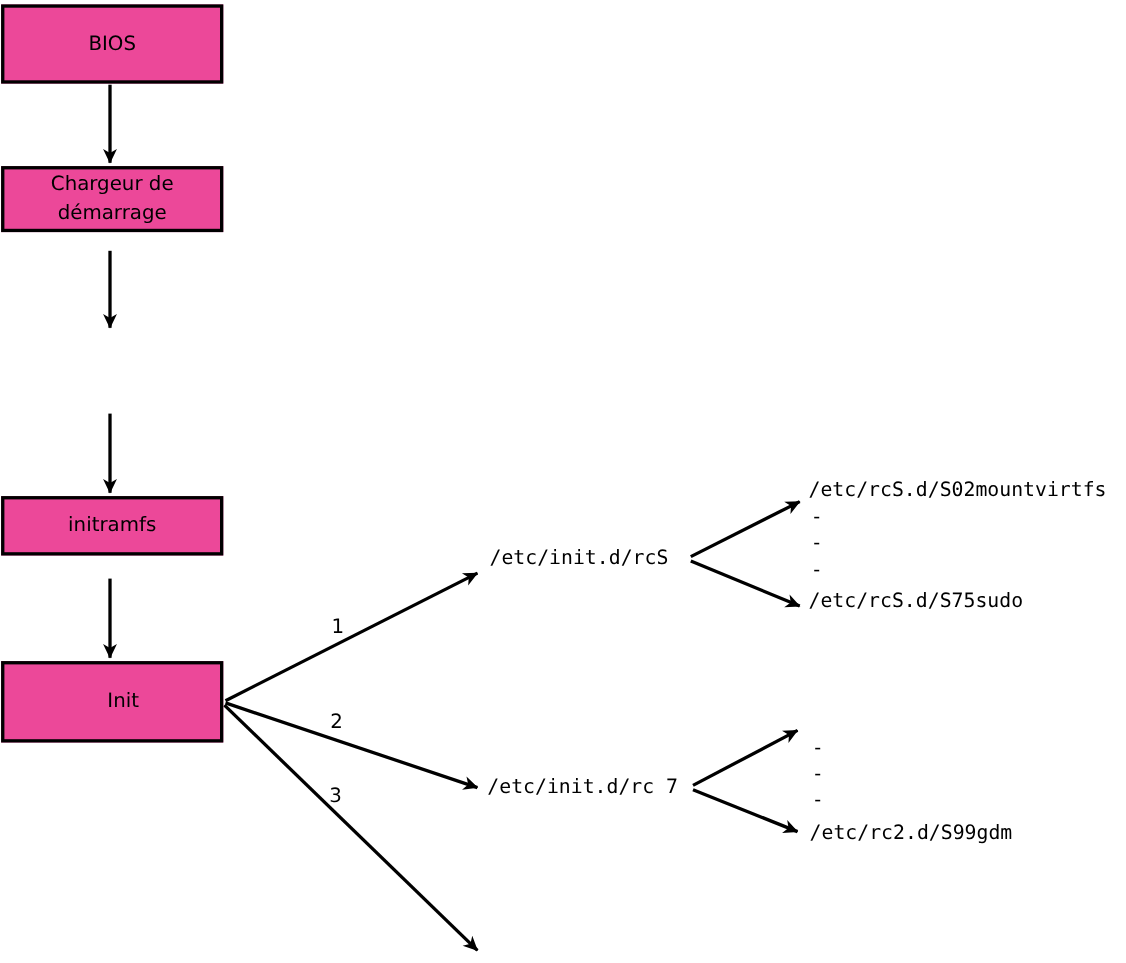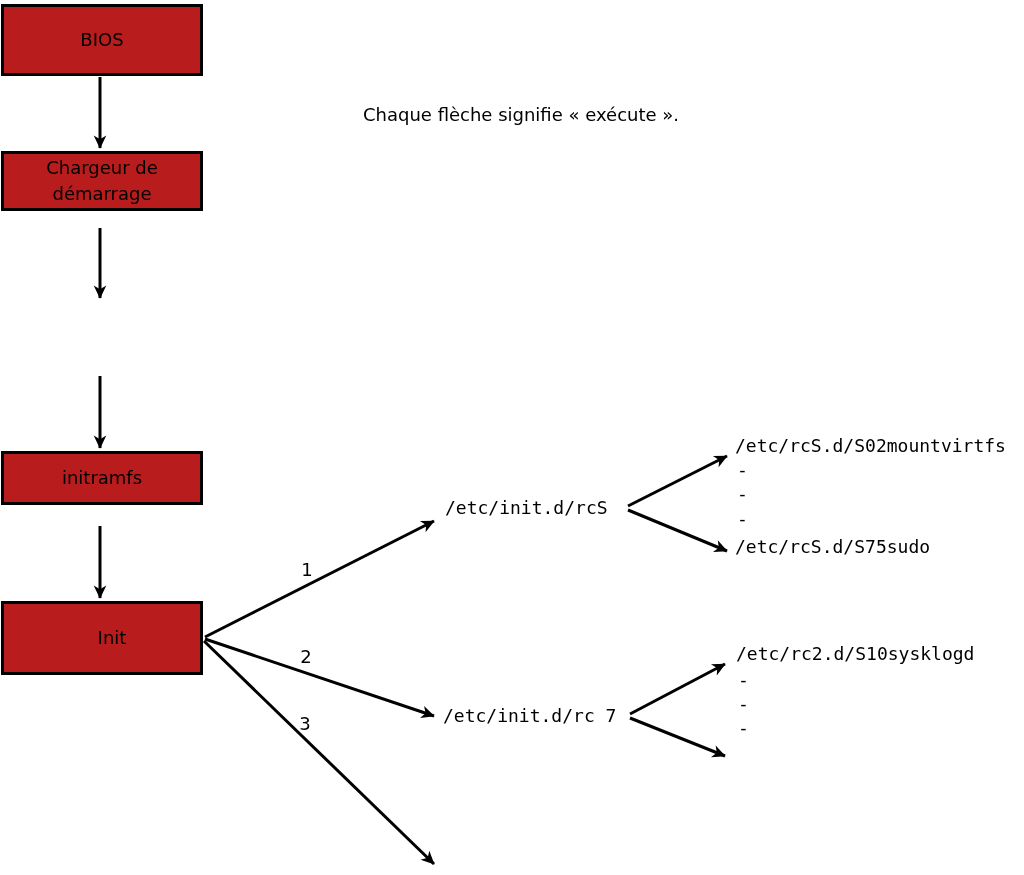--- a/index.html
+++ b/index.html
@@ -23,21 +23,21 @@
     width: 1024px;
     height: 875px;
     z-index: 1;
   }
   .node-box {
     position: absolute;
     left: 1px;
     width: 202px;
     box-sizing: border-box;
     border: 3px solid #000000;
-    background: #b91c1c;
+    background: #ec4899;
     display: flex;
     align-items: center;
     justify-content: center;
     z-index: 2;
   }
   .node-label {
     font-size: 18px;
     line-height: 26px;
     text-align: center;
     white-space: pre-line;
@@ -91,21 +91,20 @@
     <line x1="205" y1="639" x2="434" y2="716" stroke="#000000" stroke-width="3" marker-end="url(#ah)"></line>
     <line x1="204" y1="641" x2="434" y2="864" stroke="#000000" stroke-width="3" marker-end="url(#ah)"></line>
 
     <line x1="628" y1="506" x2="727" y2="456" stroke="#000000" stroke-width="3" marker-end="url(#ah)"></line>
     <line x1="628" y1="510" x2="727" y2="551" stroke="#000000" stroke-width="3" marker-end="url(#ah)"></line>
 
     <line x1="630" y1="714" x2="725" y2="664" stroke="#000000" stroke-width="3" marker-end="url(#ah)"></line>
     <line x1="630" y1="718" x2="725" y2="756" stroke="#000000" stroke-width="3" marker-end="url(#ah)"></line>
   </svg>
 
-  <div class="sans-text" style="left:363px; top:104px;">Chaque flèche signifie « exécute ».</div>
 
   <div class="node-box" style="top:4px; height:72px;">
     <div class="node-label">BIOS</div>
   </div>
   <div class="node-box" style="top:151px; height:60px;">
     <div class="node-label">Chargeur de
 démarrage</div>
   </div>
   <div class="node-box" style="top:451px; height:54px;">
     <div class="node-label">initramfs</div>
@@ -121,18 +120,18 @@
   <div class="mono-text" style="left:445px; top:497px;">/etc/init.d/rcS</div>
   <div class="mono-text" style="left:443px; top:705px;">/etc/init.d/rc 7</div>
   <div class="mono-text" style="left:448px; top:850px;margin-top:34px;">getty</div>
 
   <div class="mono-text" style="left:735px; top:435px;">/etc/rcS.d/S02mountvirtfs</div>
   <div class="mono-text" style="left:737px; top:459px;">-</div>
   <div class="mono-text" style="left:737px; top:483px;">-</div>
   <div class="mono-text" style="left:737px; top:508px;">-</div>
   <div class="mono-text" style="left:735px; top:536px;">/etc/rcS.d/S75sudo</div>
 
-  <div class="mono-text" style="left:736px; top:643px;">/etc/rc2.d/S10sysklogd</div>
   <div class="mono-text" style="left:738px; top:669px;">-</div>
   <div class="mono-text" style="left:738px; top:693px;">-</div>
   <div class="mono-text" style="left:738px; top:717px;">-</div>
+  <div class="mono-text" style="left:736px; top:747px;">/etc/rc2.d/S99gdm</div>
 
 </div>
 
 </body></html>

